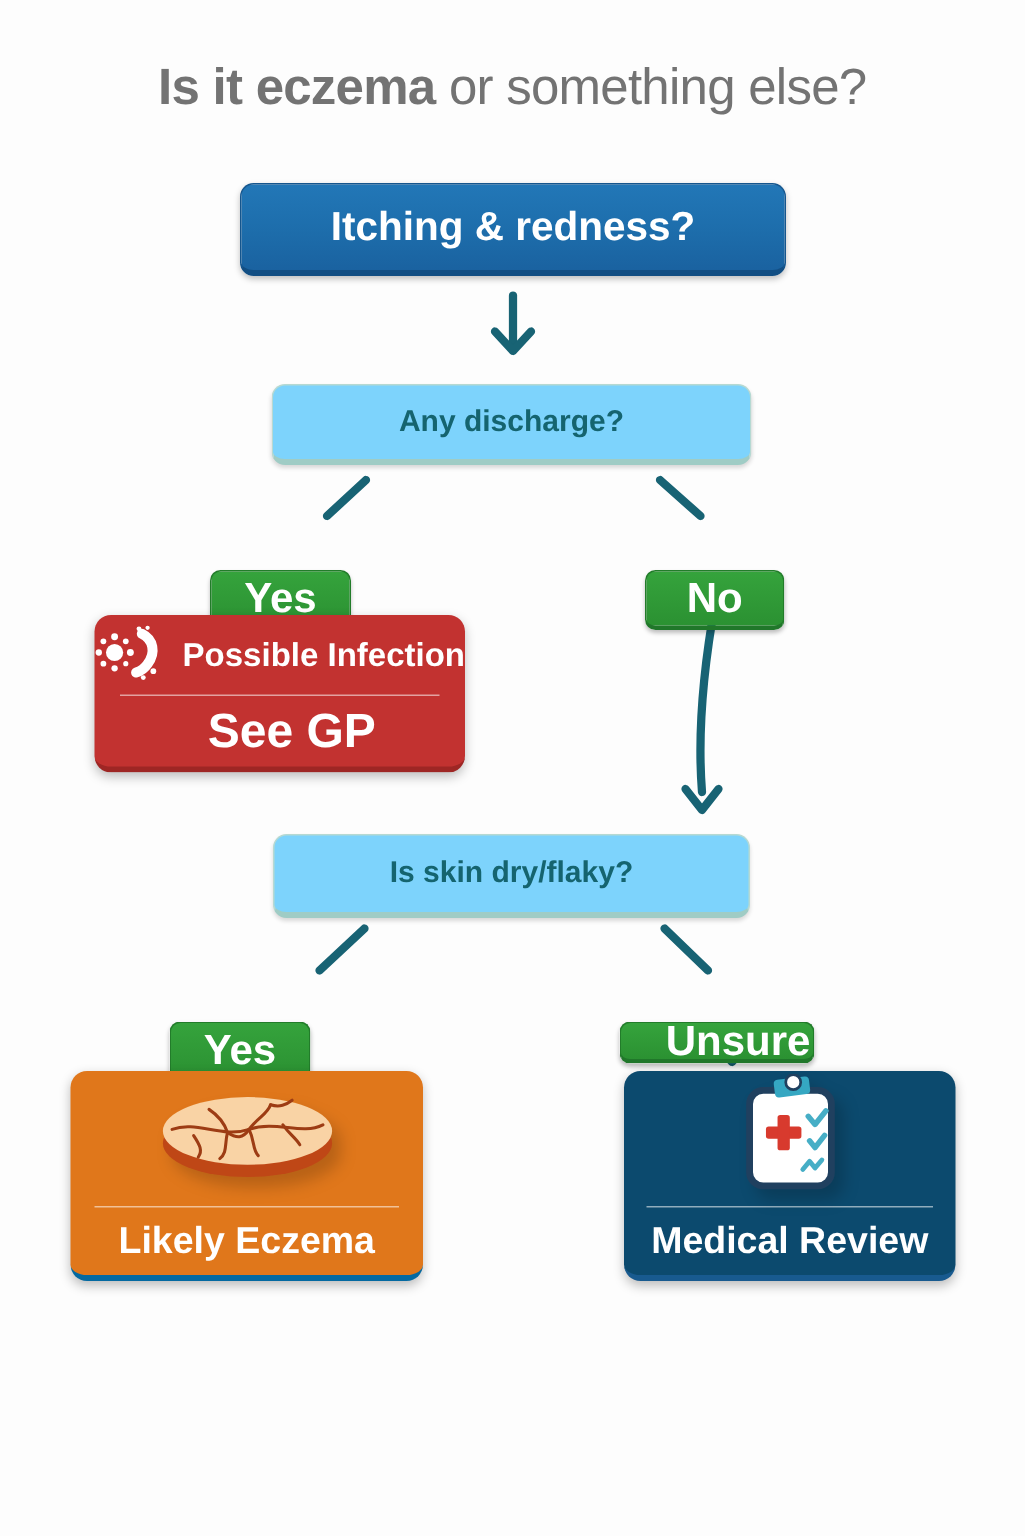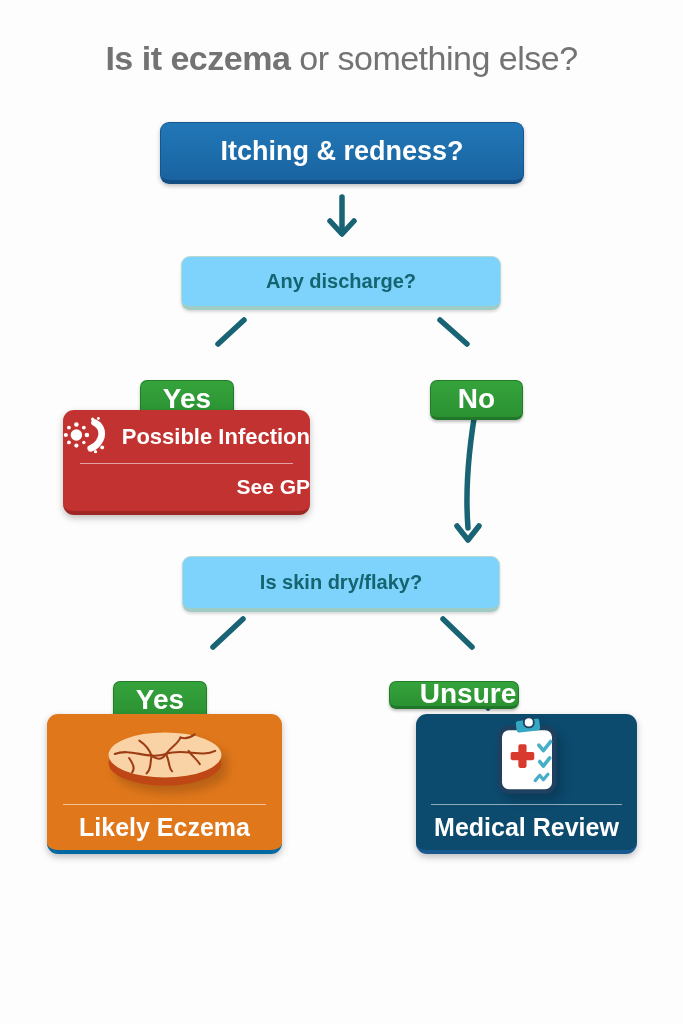--- a/index.html
+++ b/index.html
@@ -34,30 +34,30 @@
   .q2{left:181px;top:256px;width:320px;height:54px;}
   .q3{left:182px;top:556px;width:318px;height:56px;}
   .btn-green{
     background:linear-gradient(180deg,#35a33c,#2b9132);
     border:1px solid #227c2a;border-bottom:3px solid #20772a;border-radius:7px;
     color:#ffffff;font-size:28px;box-shadow:0 2px 3px rgba(0,0,0,.25);margin-top:28px;
   }
   .yes1{left:140px;top:352px;width:94px;height:40px;}
   .no1{left:430px;top:352px;width:93px;height:40px;}
   .yes2{left:113px;top:653px;width:94px;height:40px;}
-  .unsure{left:389px;top:653px;width:130px;height:28px;padding-left:28px;}
+  .unsure{left:413px;top:653px;width:130px;height:28px;padding-left:28px;}
   .card{
     position:absolute;z-index:2;border-radius:11px;box-sizing:border-box;
     box-shadow:0 3px 7px rgba(0,0,0,.25);color:#ffffff;font-weight:700;
     display:flex;flex-direction:column;justify-content:center;
   }
   .card-red{left:63px;top:410px;width:247px;height:105px;background:#c23230;border-bottom:4px solid #9e2624;}
   .card-red .row{display:flex;align-items:center;justify-content:space-between;gap:12px;height:48px;}
   .card-red .inf-title{font-size:22px;}
-  .card-red .see-gp{font-size:21px;text-align:right;height:42px;line-height:42px;padding-left:16px;}
+  .card-red .see-gp{font-size:32px;text-align:center;height:42px;line-height:42px;padding-left:16px;}
   .divider{border-top:1px solid rgba(255,255,255,.55);width:86%;margin:2px auto;}
   .card-orange{left:47px;top:714px;width:235px;height:140px;background:#e0771b;border-bottom:4px solid #0369a1;}
   .card-blue{left:416px;top:714px;width:221px;height:140px;background:#0c4a6e;border-bottom:4px solid #185a8f;}
   .card .icon-area{height:86px;display:flex;align-items:center;justify-content:center;}
   .card .result-label{font-size:25px;text-align:center;height:42px;line-height:40px;}
   .icon-shadow{filter:drop-shadow(6px 7px 5px rgba(0,0,0,.18));}
 </style>
 </head>
 <body>
 

